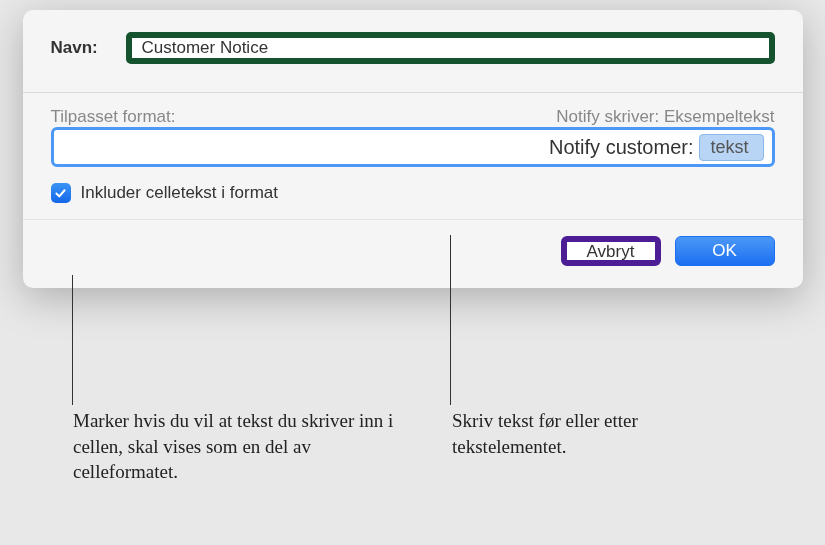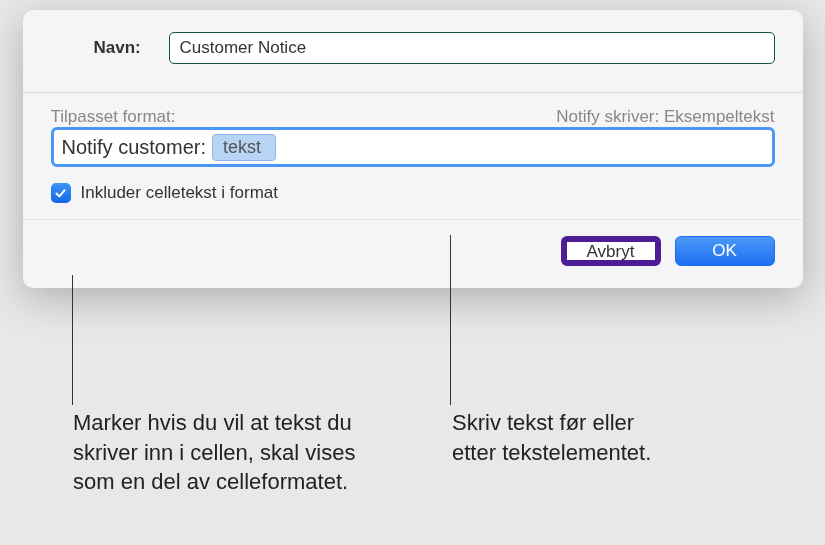--- a/index.html
+++ b/index.html
@@ -27,26 +27,25 @@
       display: flex;
       align-items: center;
       margin-bottom: 18px;
     }
     .form-label {
       width: 75px;
       text-align: left;
       font-size: 17px;
       font-weight: 600;
       color: #333;
-      margin-left: 43px;
     }
     .text-input {
       flex: 1;
       height: 32px;
-      border: 1px solid #14532d;
+      border: 6px solid #14532d;
       border-radius: 5px;
       background: #fff;
       padding: 4px 10px;
       font-size: 17px;
       color: #333;
     }
     .select-wrapper {
       position: relative;
       width: 260px;
     }
@@ -104,20 +103,21 @@
     }
     .format-input {
       display: flex;
       align-items: center;
       border: 3px solid #4b98f7;
       border-radius: 6px;
       background: #fff;
       height: 40px;
       padding: 0 8px;
       gap: 6px;
+      justify-content: flex-end;
     }
     .format-prefix {
       font-size: 20px;
       color: #333;
     }
     .token {
       background: #b8d5f5;
       border: 1px solid #8bb8e8;
       border-radius: 4px;
       padding: 2px 14px 2px 10px;
@@ -174,23 +174,24 @@
       top: 0; left: 0; right: 0; bottom: 0;
       pointer-events: none;
     }
     .callout-line {
       position: absolute;
       width: 1px;
       background: #333;
     }
     .callout-text {
       position: absolute;
-      font-size: 22px;
+      font-size: 19px;
       color: #222;
       line-height: 1.35;
+      font-family: Liberation Serif, serif;
     }
   </style>
 </head>
 <body>
 
 <div class="dialog">
   <div class="form-section">
     <div class="form-row">
       <div class="form-label">Navn:</div>
       <input class="text-input" type="text" value="Customer Notice" style="">

